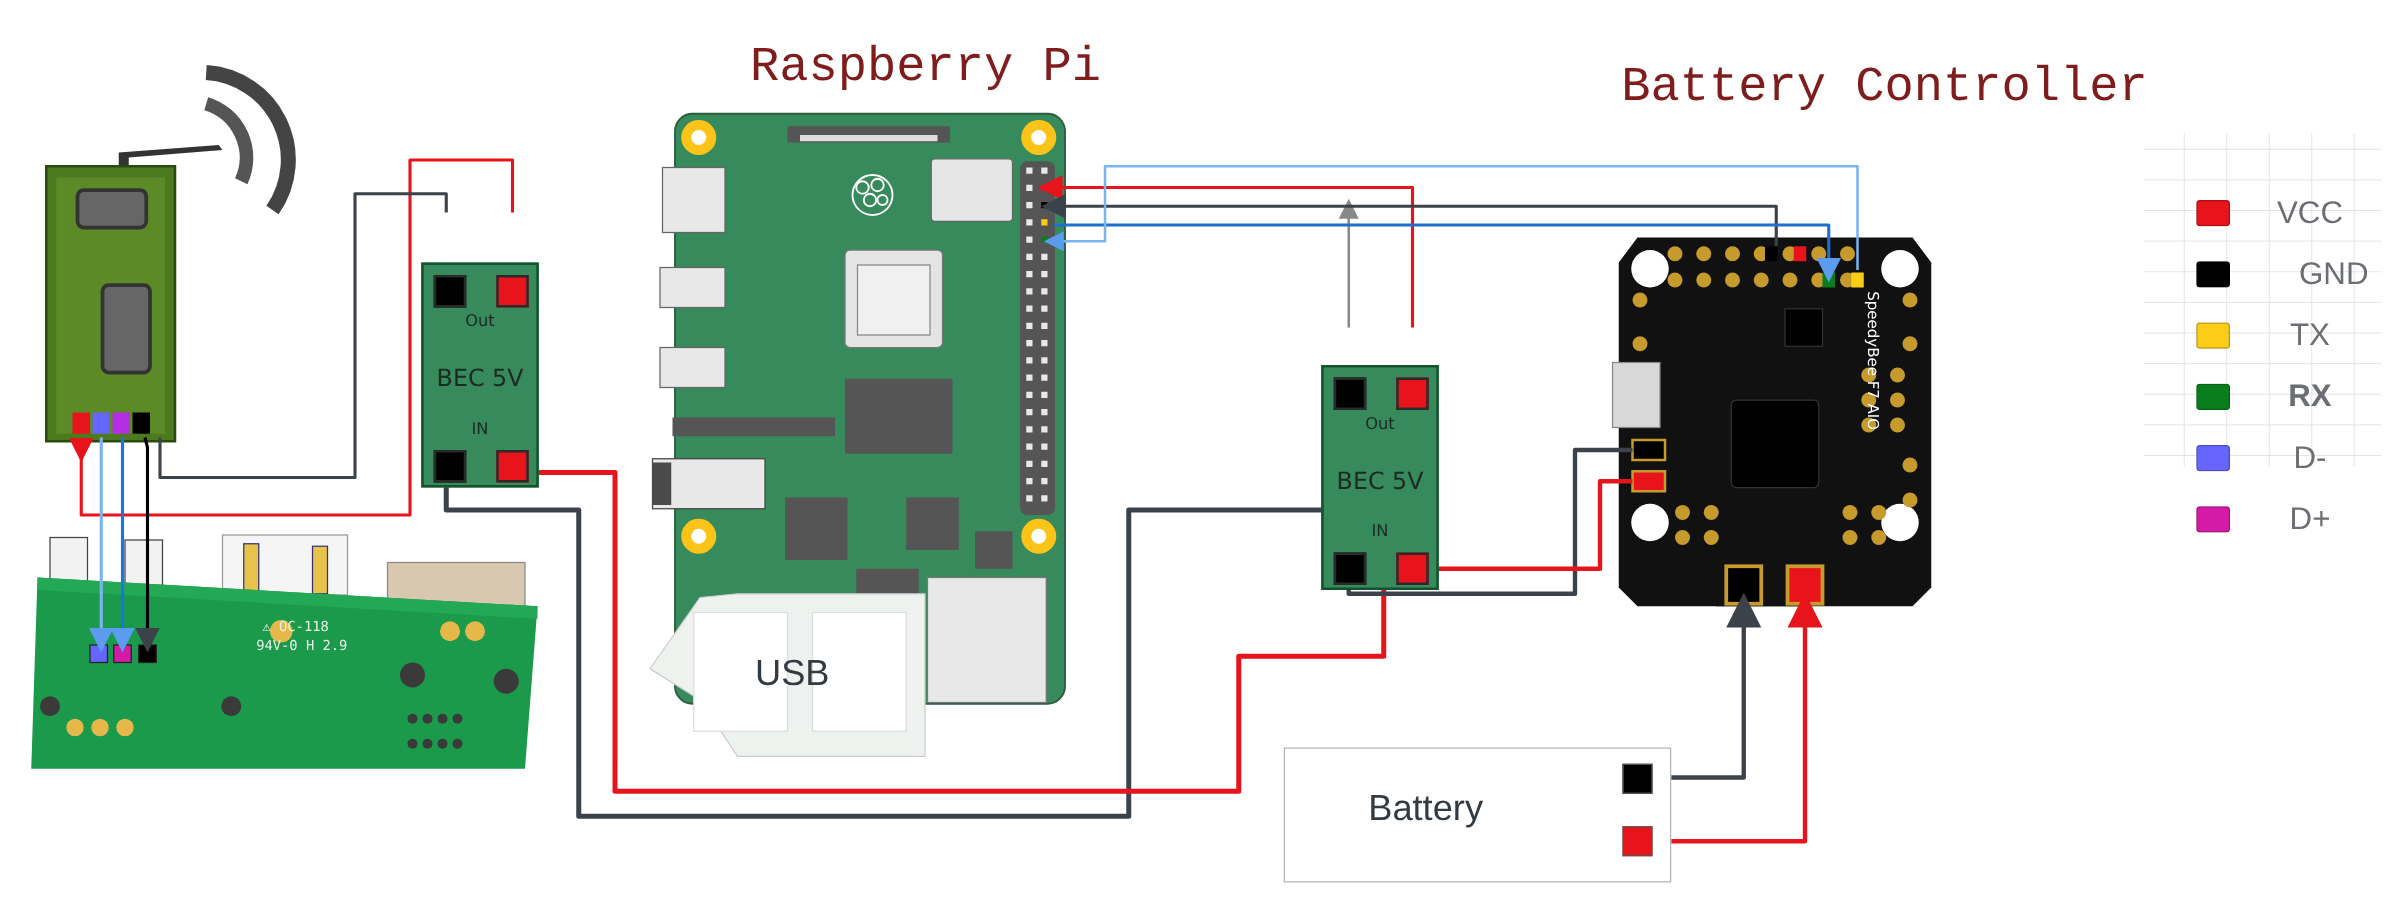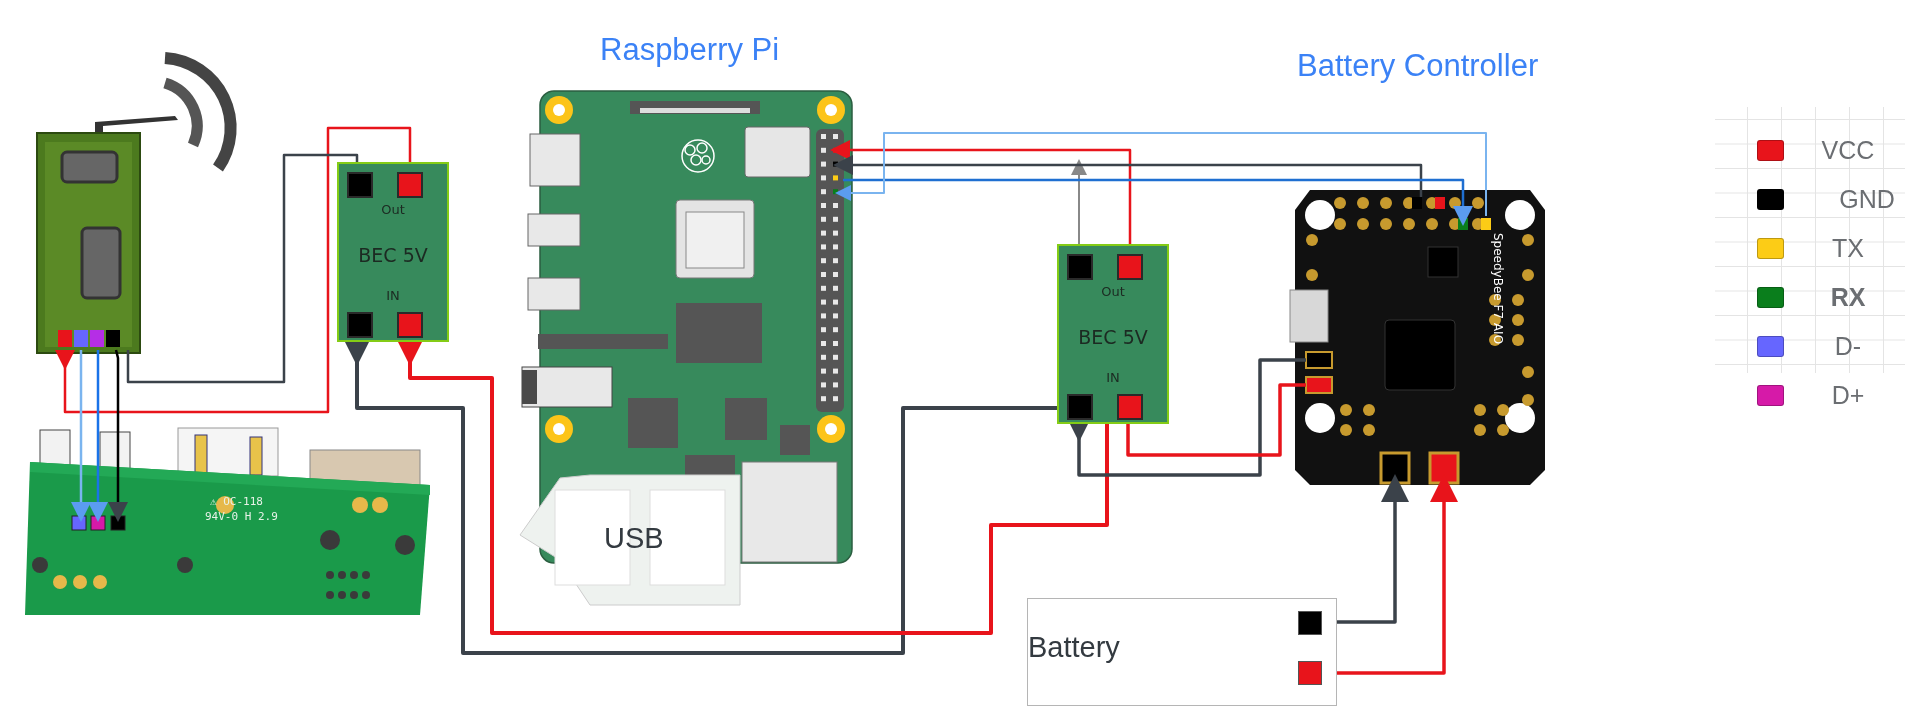--- a/index.html
+++ b/index.html
@@ -1,30 +1,30 @@
 <!DOCTYPE html>
 <html><head>
 <meta charset="utf-8">
 <style>
   html, body { margin:0; padding:0; background:#ffffff; }
   body { width:1920px; height:719px; position:relative; overflow:hidden; font-family:"Liberation Sans", sans-serif; }
-  .title { position:absolute; font-family:Liberation Sans, sans-serif; font-size:31px; color:#3b82f6; white-space:nowrap; }
-  .bec { position:absolute; width:112px; height:180px; background:#378a5c; border:2px solid #84cc16; box-sizing:border-box; }
+  .title { position:absolute; font-family:Liberation Mono, monospace; font-size:39px; color:#7f1d1d; white-space:nowrap; }
+  .bec { position:absolute; width:94px; height:180px; background:#378a5c; border:2px solid #14532d; box-sizing:border-box;margin-top:48px; }
   .bec .pad { position:absolute; width:26px; height:26px; border:2px solid #2a2a2a; box-sizing:border-box; }
   .bec .txt { position:absolute; left:0; width:100%; text-align:center; color:#1c2a22; font-family:"DejaVu Sans", sans-serif; }
   .legend { position:absolute; left:1715px; top:107px; width:190px; height:266px;
     background-image:
       linear-gradient(to right, #e4e4e4 1px, transparent 1px),
       linear-gradient(to bottom, #e4e4e4 1px, transparent 1px);
     background-size:34px 24.5px; background-position:-2px 12px; }
-  .legend-row { position:absolute; left:42px; width:150px; height:26px; display:flex; align-items:center; }
+  .legend-row { position:absolute; left:42px; width:150px; height:26px; display:flex; align-items:center;margin-top:20px; }
   .legend-swatch { width:27px; height:21px; border-radius:3px; border:1px solid rgba(0,0,0,0.25); box-sizing:border-box; }
   .legend-label { margin-left:24px; width:80px; text-align:center; font-size:25px; color:#6b6e72; }
   .battery { position:absolute; left:1027px; top:598px; width:310px; height:108px; border:1px solid #b5b5b5; background:#fff; box-sizing:border-box; }
-  .battery-label { position:absolute; left:0; width:225px; top:32px; font-size:29px; color:#333a40; }
+  .battery-label { position:absolute; left:0; width:225px; top:32px; text-align:center; font-size:29px; color:#333a40; }
   .bat-term { position:absolute; left:270px; width:24px; height:24px; border:1px solid #555; box-sizing:border-box; }
   svg { position:absolute; left:0; top:0; }
 </style>
 </head>
 <body>
 
 <div class="title" style="left:600px; top:32px;">Raspberry Pi</div>
 <div class="title" style="left:1297px; top:48px;">Battery Controller</div>
 
 <svg width="1920" height="719" viewBox="0 0 1920 719">

